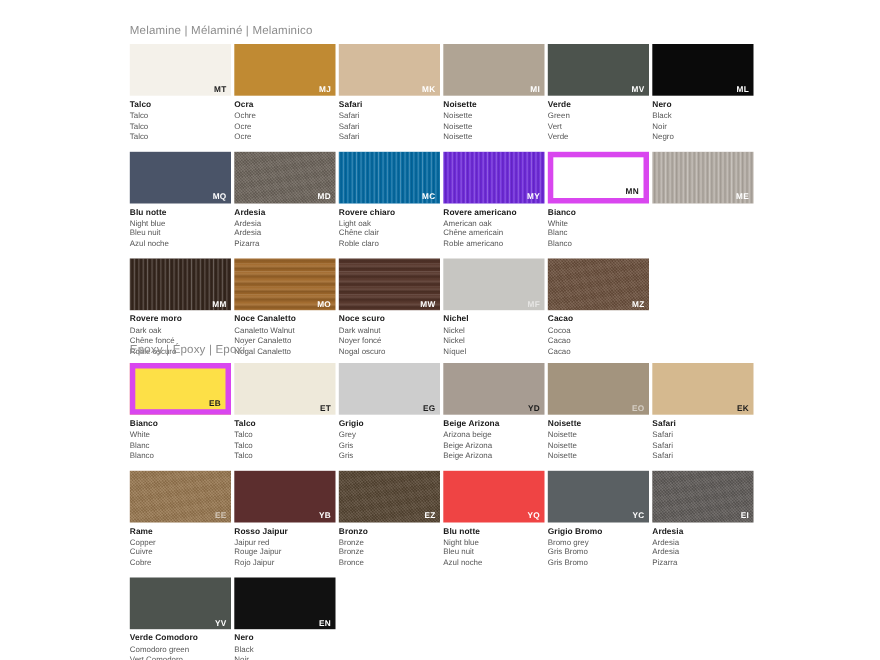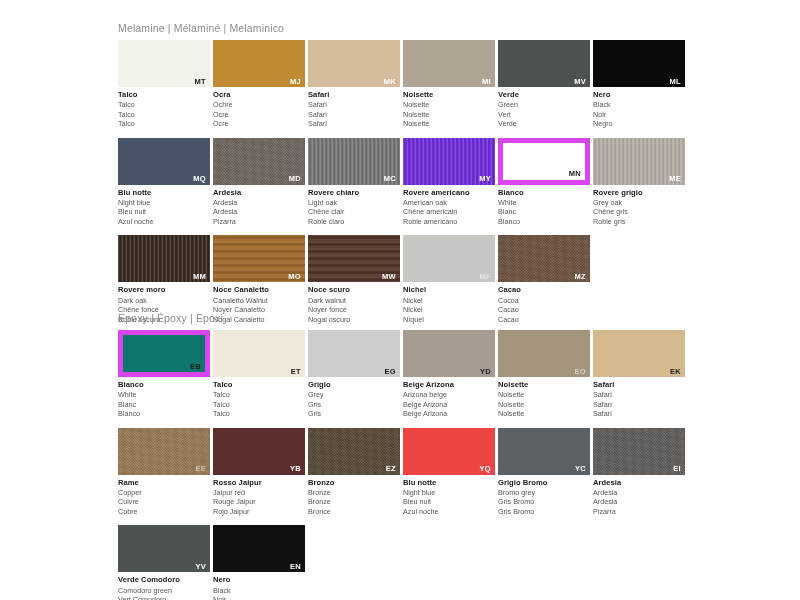--- a/index.html
+++ b/index.html
@@ -184,21 +184,21 @@
             <span class="code light">MD</span>
           </div>
           <div class="labels">
             <div class="name">Ardesia</div>
             <div class="tr">Ardesia</div>
             <div class="tr">Ardesia</div>
             <div class="tr">Pizarra</div>
           </div>
         </div>
         <div class="cell">
-          <div class="swatch" style="background: #737373;">
+          <div class="swatch" style="background: #0369a1;">
             <div class="grain vertical"></div>
             <span class="code light">MC</span>
           </div>
           <div class="labels">
             <div class="name">Rovere chiaro</div>
             <div class="tr">Light oak</div>
             <div class="tr">Chêne clair</div>
             <div class="tr">Roble claro</div>
           </div>
         </div>
@@ -223,26 +223,20 @@
             <div class="tr">White</div>
             <div class="tr">Blanc</div>
             <div class="tr">Blanco</div>
           </div>
         </div>
         <div class="cell">
           <div class="swatch" style="background: rgb(179, 172, 164);">
             <div class="grain vertical"></div>
             <span class="code light">ME</span>
           </div>
-          <div class="labels">
-            <div class="name">Rovere grigio</div>
-            <div class="tr">Grey oak</div>
-            <div class="tr">Chêne gris</div>
-            <div class="tr">Roble gris</div>
-          </div>
         </div>
         <div class="cell">
           <div class="swatch" style="background: rgb(52, 37, 28);">
             <div class="grain vertical"></div>
             <span class="code light">MM</span>
           </div>
           <div class="labels">
             <div class="name">Rovere moro</div>
             <div class="tr">Dark oak</div>
             <div class="tr">Chêne foncé</div>
@@ -296,21 +290,21 @@
             <div class="tr">Cacao</div>
           </div>
         </div>
       </div>
   </div>
 
   <div class="section" id="section-epoxy">
     <div class="section-title">Epoxy | Époxy | Epoxi</div>
     <div class="grid">
         <div class="cell">
-          <div class="swatch bordered" style="background: #0f766e; padding-left: 26px;">
+          <div class="swatch bordered" style="background: #fde047; padding-left: 26px;">
             <span class="code dark">EB</span>
           </div>
           <div class="labels">
             <div class="name">Bianco</div>
             <div class="tr">White</div>
             <div class="tr">Blanc</div>
             <div class="tr">Blanco</div>
           </div>
         </div>
         <div class="cell">

